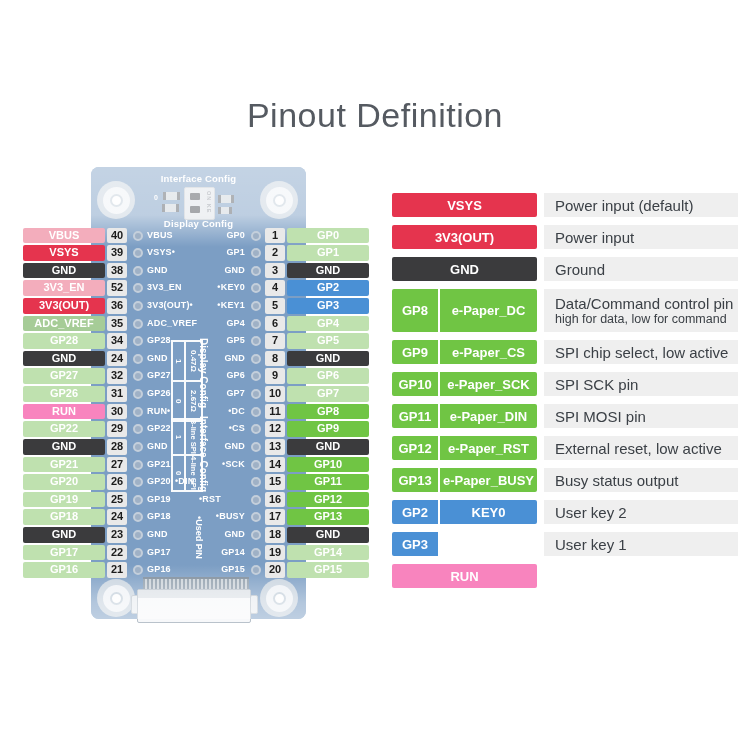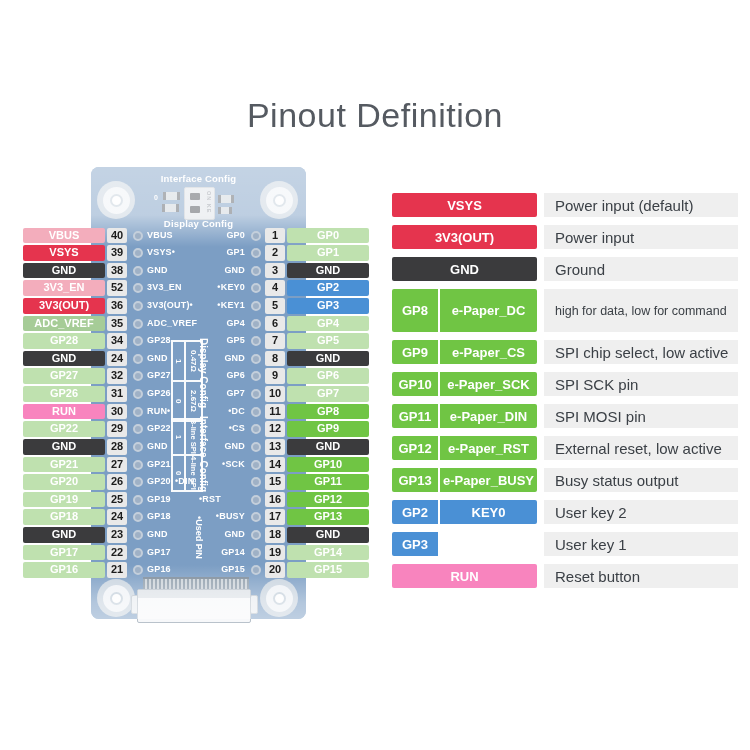--- a/index.html
+++ b/index.html
@@ -361,20 +361,21 @@
         <div class="lg-desc">
           <div class="lg-d1">Ground</div>
         </div>
       </div>
       <div class="lg-row tall">
         <div class="lg-badges">
           <div class="lg-badge first" style="background: rgb(112, 197, 68);">GP8</div>
           <div class="lg-badge rest" style="background: rgb(112, 197, 68);">e-Paper_DC</div>
         </div>
         <div class="lg-desc">
+          <div class="lg-d1">Data/Command control pin</div>
           <div class="lg-d2">high for data, low for command</div>
         </div>
       </div>
       <div class="lg-row">
         <div class="lg-badges">
           <div class="lg-badge first" style="background: rgb(112, 197, 68);">GP9</div>
           <div class="lg-badge rest" style="background: rgb(112, 197, 68);">e-Paper_CS</div>
         </div>
         <div class="lg-desc">
           <div class="lg-d1">SPI chip select, low active</div>
@@ -430,19 +431,16 @@
           <div class="lg-badge first" style="background: rgb(74, 144, 213);">GP3</div>
         </div>
         <div class="lg-desc">
           <div class="lg-d1">User key 1</div>
         </div>
       </div>
       <div class="lg-row">
         <div class="lg-badges">
           <div class="lg-badge single" style="background: rgb(248, 132, 190);">RUN</div>
         </div>
-        <div class="lg-desc">
-          <div class="lg-d1">Reset button</div>
-        </div>
       </div>
     </div>
 
 </div>
 
 </body></html>

